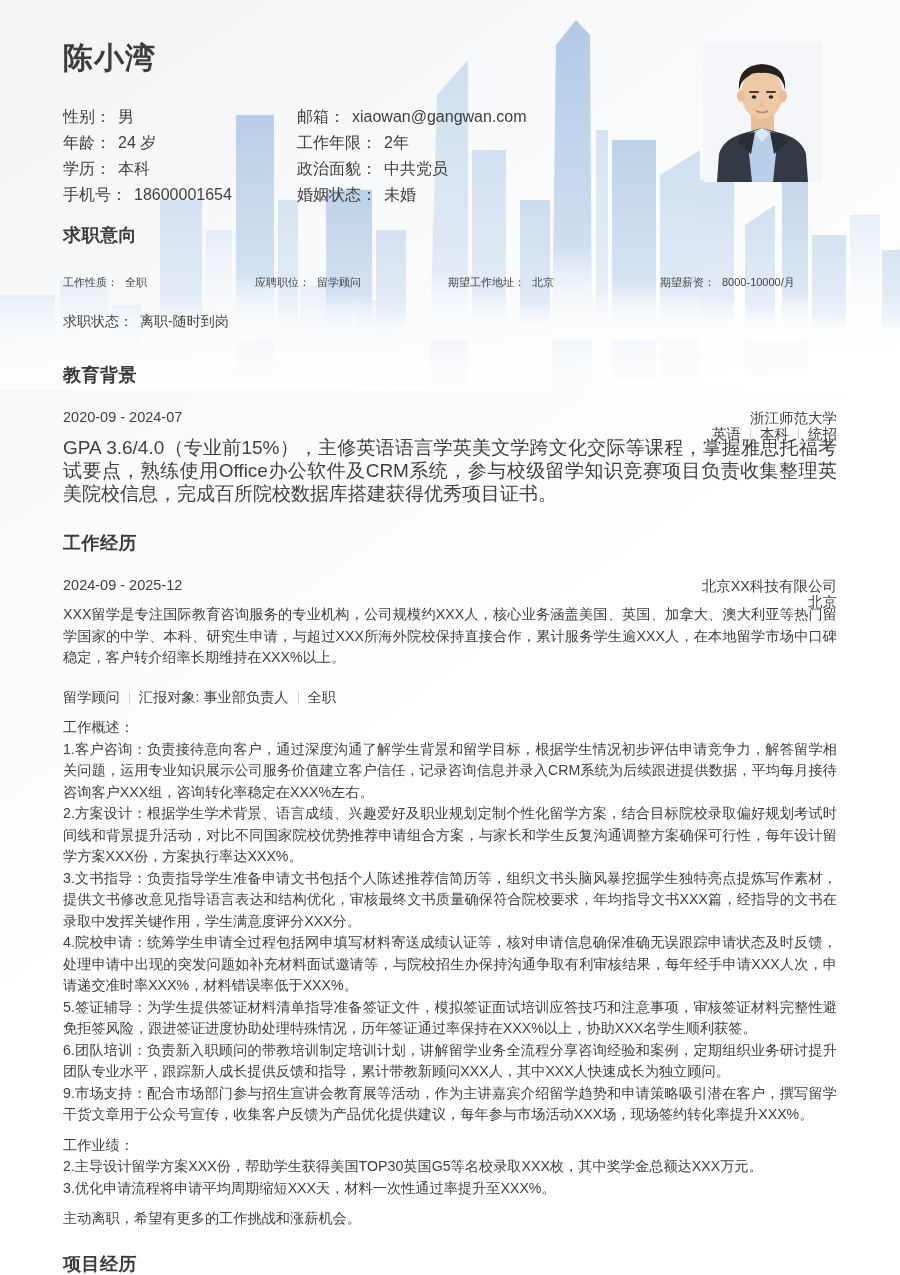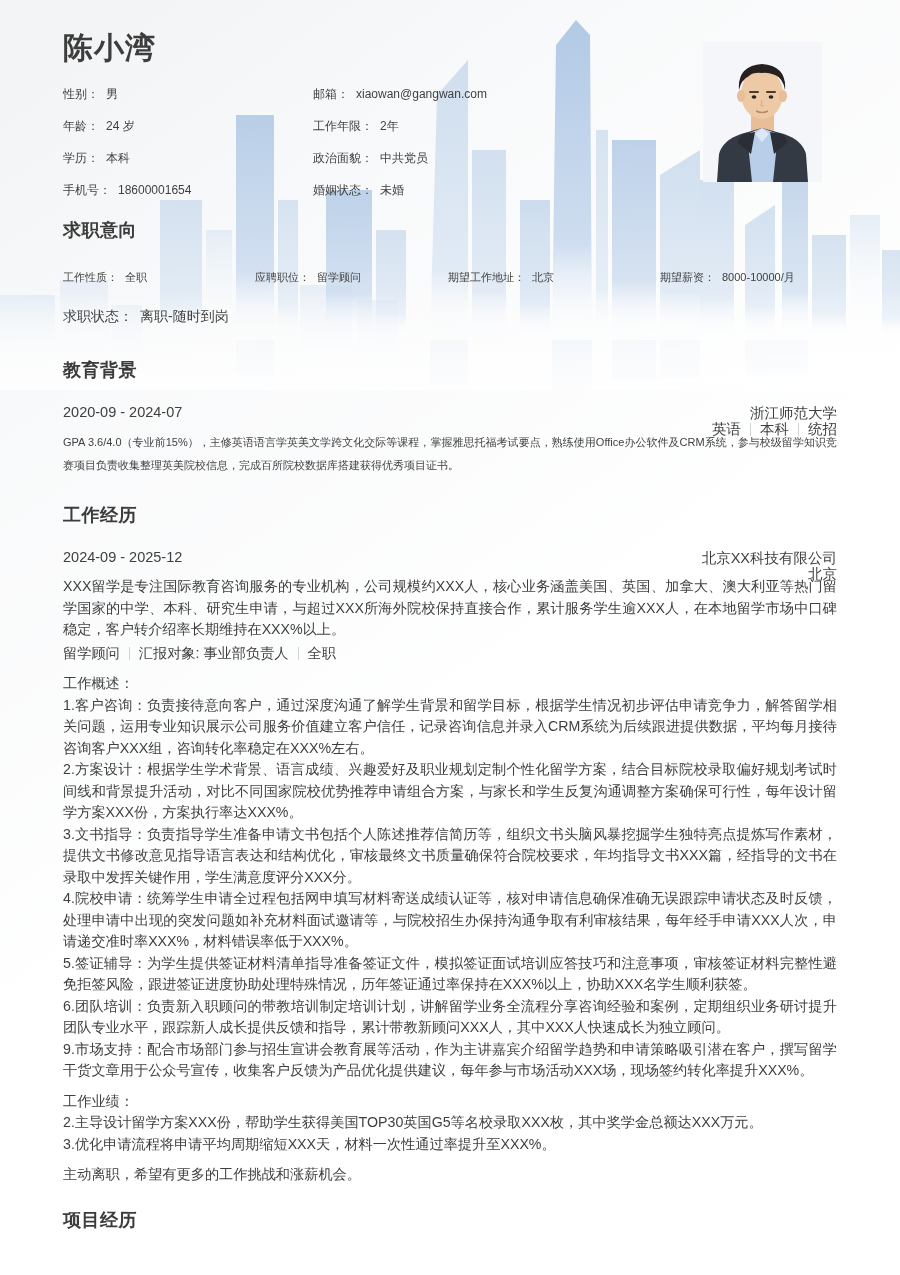--- a/index.html
+++ b/index.html
@@ -14,23 +14,23 @@
     width:900px; height:1275px;
     overflow:hidden;
     background:linear-gradient(145deg,#f2f3f5 0%,#f8f9fa 22%,#ffffff 55%);
   }
   .skyline {
     position:absolute; left:0; top:0; width:900px; height:390px;
     z-index:0; pointer-events:none;
   }
   .content { position:relative; z-index:1; padding:0 63px; }
 
-  .name { padding-top:28px; font-size:30px; font-weight:bold; color:#3d3d3d; letter-spacing:1px; }
-
-  .info-grid { margin-top:17px; display:grid; grid-template-columns:234px auto; row-gap:10px; font-size:12px;gap:16px; }
+  .name { padding-top:38px; font-size:30px; font-weight:bold; color:#3d3d3d; letter-spacing:1px; }
+
+  .info-grid { margin-top:30px; display:grid; grid-template-columns:234px auto; row-gap:10px; font-size:16px; }
   .pair { display:flex; line-height:16px; }
   .pair .lbl { color:#3f3f3f; }
   .pair .val { margin-left:7px; color:#3f3f3f; }
 
   .photo {
     position:absolute; left:703px; top:42px; width:119px; height:140px;
     z-index:2; background:#fbfcfd; overflow:hidden;
   }
 
   .section-title { font-size:18px; font-weight:bold; color:#3b3b3b; letter-spacing:0.5px; }
@@ -43,25 +43,25 @@
   .intent-row2 { margin-top:23px; font-size:14px; }
 
   .triple-row { position:relative; margin-top:22px; height:18px; font-size:14.5px; }
   .triple-row .left { position:absolute; left:0; top:0; }
   .triple-row .center { position:absolute; left:0; right:0; top:0; text-align:right; }
   .triple-row .right { position:absolute; right:0; top:16px; display:flex; align-items:center; }
 
   .vsep { display:inline-block; width:1px; height:13px; background:#d4d4d4; margin:0 9px; vertical-align:-2px; }
   .right .vsep { margin:0 9px; }
 
-  .desc { margin-top:9px; font-size:11px; line-height:23px; text-align:justify; }
+  .desc { margin-top:9px; font-size:19px; line-height:23px; text-align:justify; }
 
   .work-body { margin-top:9px; font-size:14.2px; }
   .work-body p { line-height:21.5px; text-align:justify; }
-  .position-line { margin-top:2px; line-height:22px; }
+  .position-line { margin-top:18px; line-height:22px; }
   .gap-s { height:9px; }
 
   .p-title { font-weight:normal; }
 </style>
 </head>
 <body>
 
 <div class="page">
 
   <svg class="skyline" viewBox="0 0 900 390" xmlns="http://www.w3.org/2000/svg">

